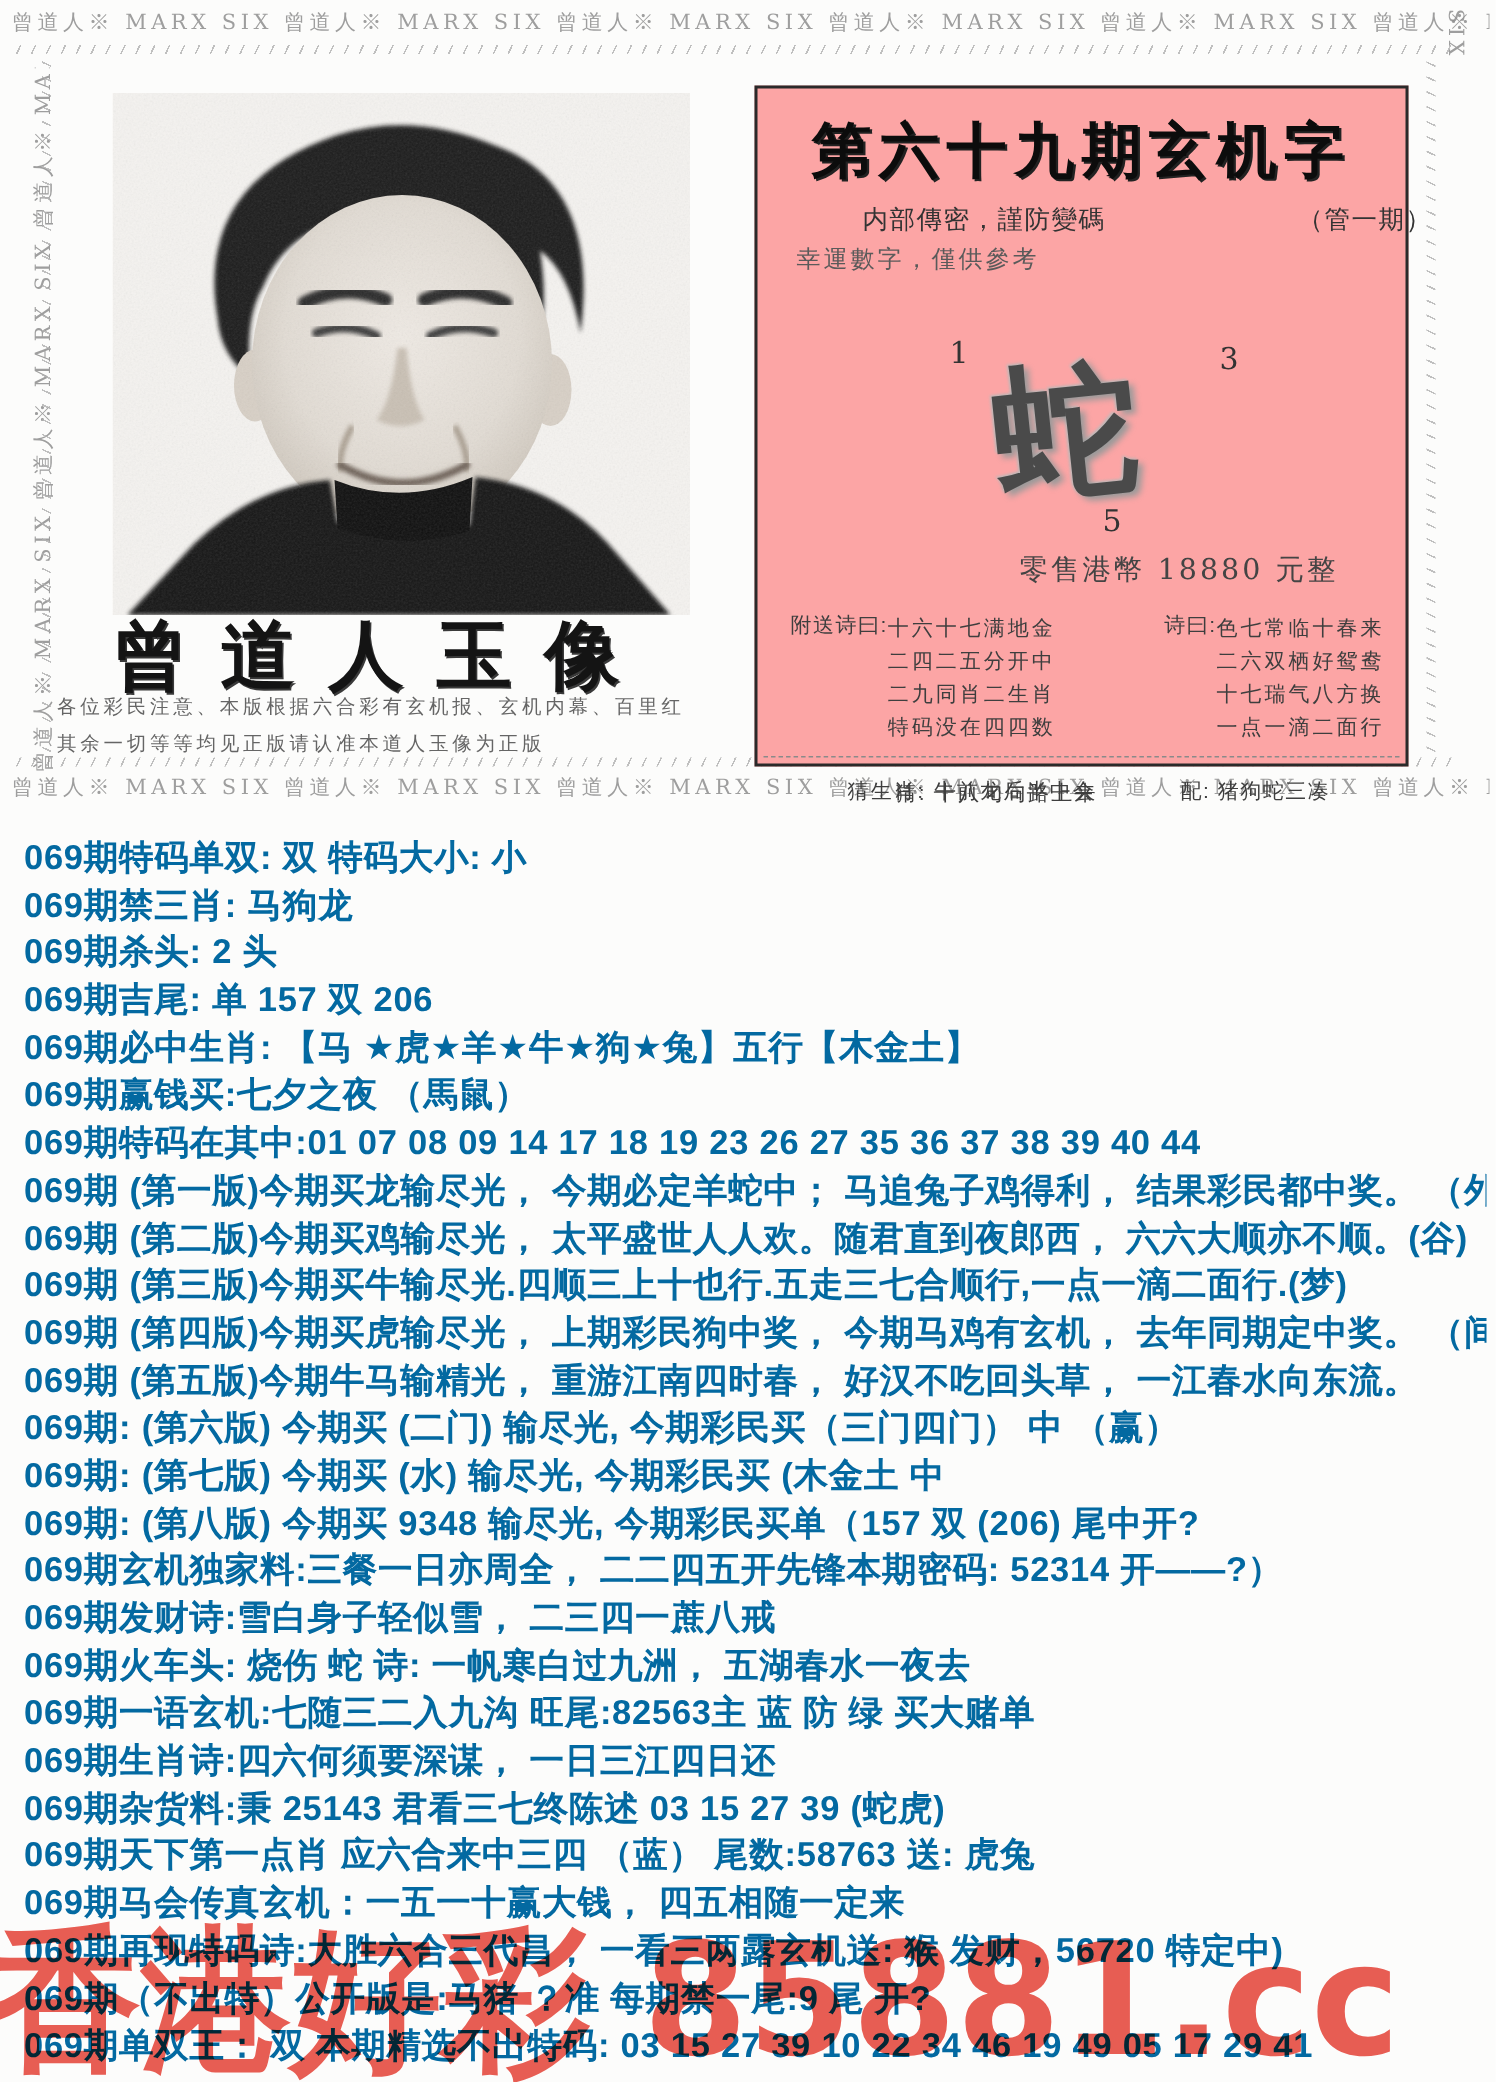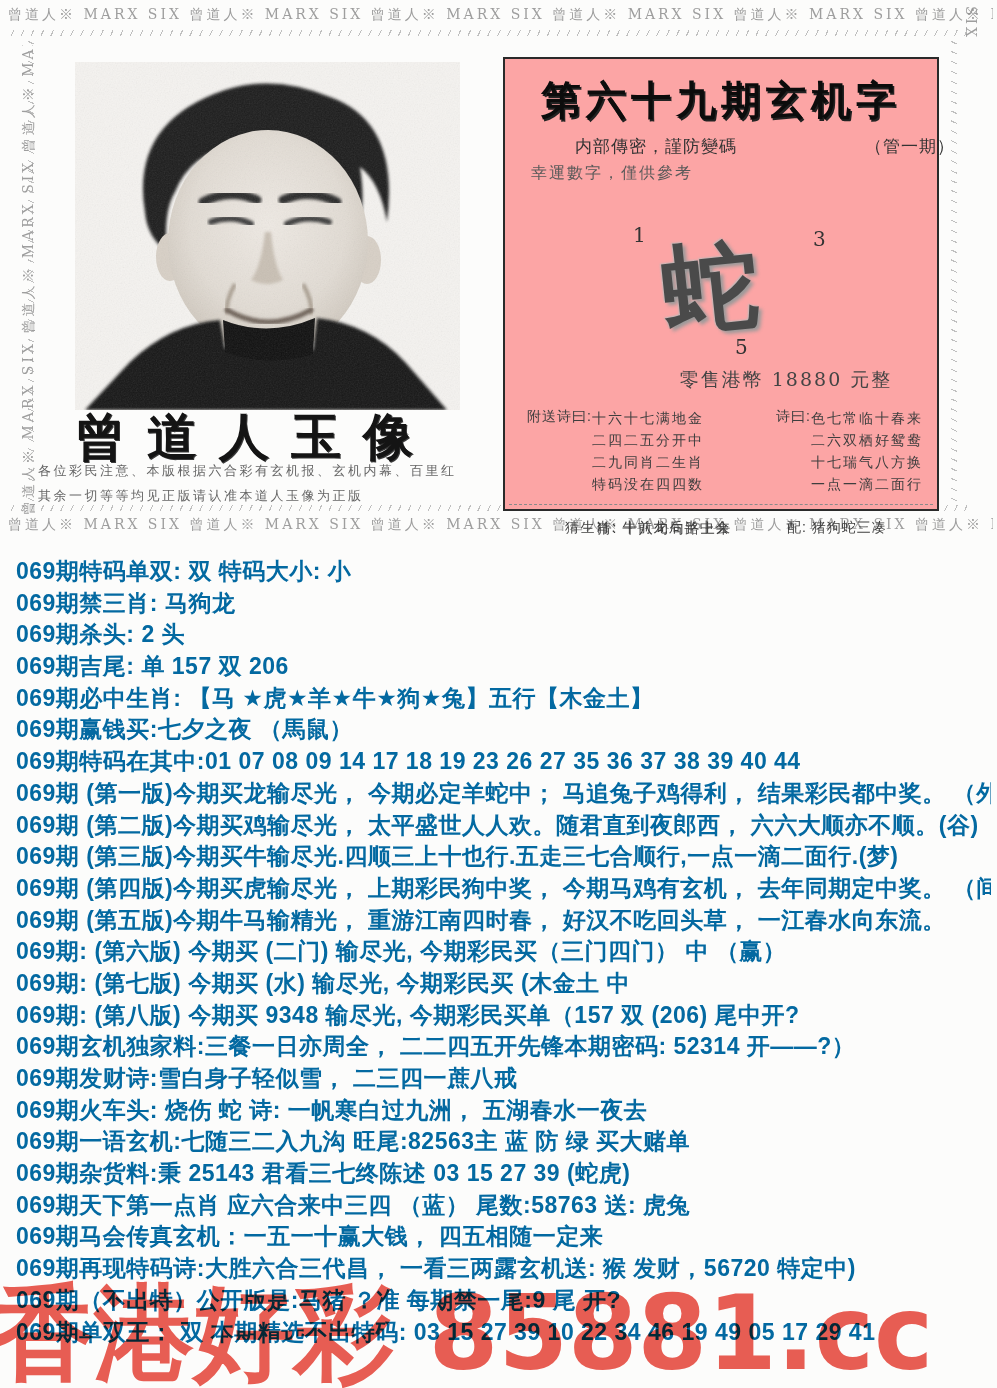--- a/index.html
+++ b/index.html
@@ -188,20 +188,21 @@
     <div class="bline">069期 (第三版)今期买牛输尽光.四顺三上十也行.五走三七合顺行,一点一滴二面行.(梦)</div>
     <div class="bline">069期 (第四版)今期买虎输尽光， 上期彩民狗中奖， 今期马鸡有玄机， 去年同期定中奖。 （间）</div>
     <div class="bline">069期 (第五版)今期牛马输精光， 重游江南四时春， 好汉不吃回头草， 一江春水向东流。</div>
     <div class="bline">069期: (第六版) 今期买 (二门) 输尽光, 今期彩民买（三门四门） 中 （赢）</div>
     <div class="bline">069期: (第七版) 今期买 (水) 输尽光, 今期彩民买 (木金土  中</div>
     <div class="bline">069期: (第八版) 今期买 9348 输尽光, 今期彩民买单（157  双 (206) 尾中开?</div>
     <div class="bline">069期玄机独家料:三餐一日亦周全，  二二四五开先锋本期密码: 52314   开——?）</div>
     <div class="bline">069期发财诗:雪白身子轻似雪， 二三四一蔗八戒</div>
     <div class="bline">069期火车头: 烧伤 蛇 诗: 一帆寒白过九洲， 五湖春水一夜去</div>
     <div class="bline">069期一语玄机:七随三二入九沟  旺尾:82563主 蓝  防 绿 买大赌单</div>
+    <div class="bline">069期生肖诗:四六何须要深谋， 一日三江四日还</div>
     <div class="bline">069期杂货料:秉    25143     君看三七终陈述 03 15 27 39  (蛇虎)</div>
     <div class="bline">069期天下第一点肖  应六合来中三四  （蓝）  尾数:58763 送: 虎兔</div>
     <div class="bline">069期马会传真玄机：一五一十赢大钱， 四五相随一定来</div>
     <div class="bline">069期再现特码诗:大胜六合三代昌， 一看三两露玄机送: 猴 发财，56720 特定中)</div>
     <div class="bline">069期（不出特）公开版是:马猪  ？准 每期禁一尾:9 尾 开?</div>
     <div class="bline">069期单双王：  双 本期精选不出特码: 03 15 27 39 10 22 34 46 19 49 05 17 29 41</div>
   </div>
 
 <div class="watermark noselect" style="color: rgb(232, 71, 60);">香港好彩 85881.cc</div>
 

